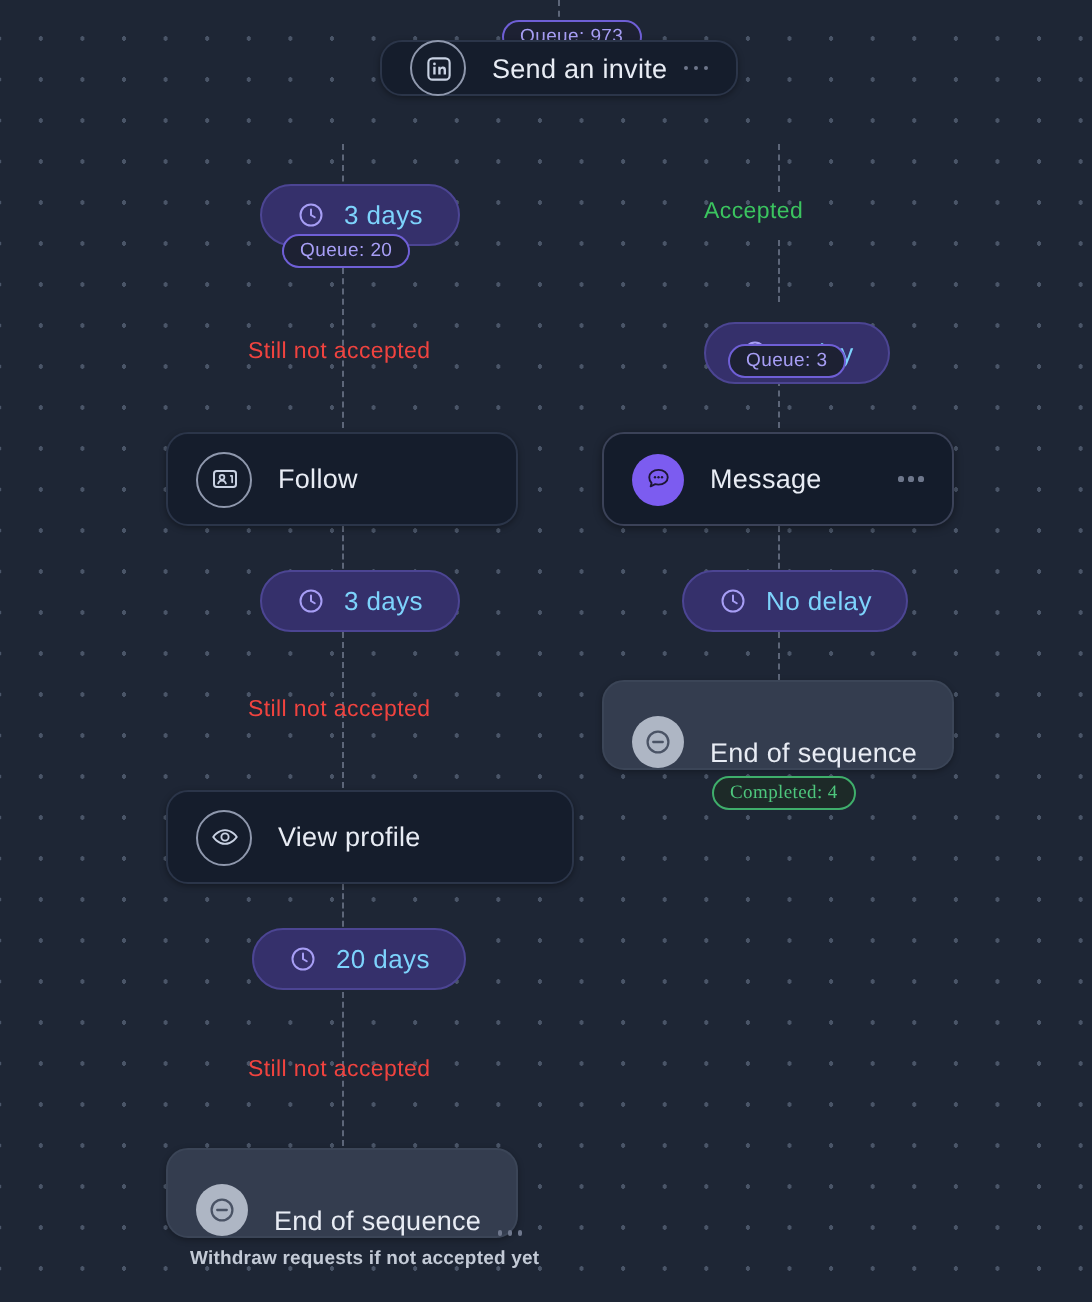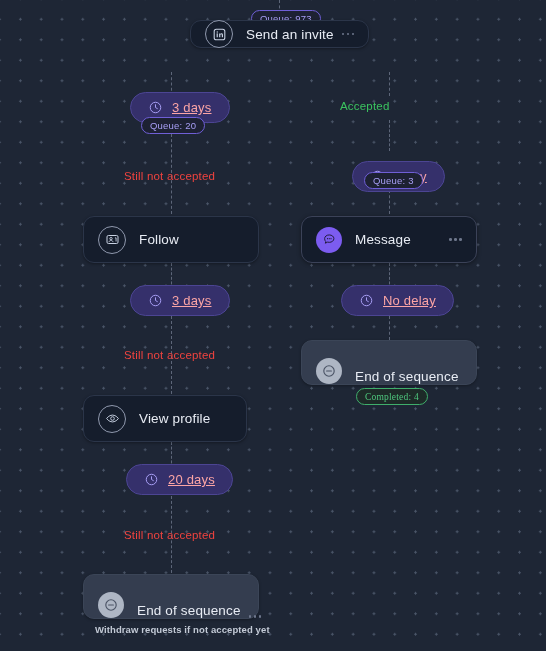--- a/index.html
+++ b/index.html
@@ -110,25 +110,24 @@
     box-sizing: border-box;
     height: 31px;
     display: flex;
     align-items: center;
     justify-content: center;
     gap: 9px;
     padding: 0 17px;
     border-radius: 16px;
     background: #35306b;
     border: 1px solid #4c4593;
-    color: #fca5a5;
+    color: #7dd3fc;
     font-size: 13px;
     letter-spacing: .2px;
     white-space: nowrap;
-    text-decoration: underline;
   }
   .chip svg { display: block; }
 
   
   .badge {
     position: absolute;
     box-sizing: border-box;
     height: 17px;
     display: flex;
     align-items: center;
@@ -208,21 +207,21 @@
 
   <div class="chip" style="left:130px; top:92px;">
     <svg width="15" height="15" viewBox="0 0 24 24" fill="none">
       <circle cx="12" cy="12" r="8.4" stroke="#a79ef5" stroke-width="1.6"></circle>
       <path d="M12 7.6V12l3 1.8" stroke="#a79ef5" stroke-width="1.6" stroke-linecap="round"></path>
     </svg>
     <span>3 days</span>
   </div>
   <div class="badge badge-purple" style="left:141px; top:117px;">Queue: 20</div>
 
-  <div class="status status-green" style="left:340px; top:100px;">Accepted</div>
+  <div class="status status-green" style="left:352px; top:100px;">Accepted</div>
 
   <div class="chip" style="left:352px; top:161px;">
     <svg width="15" height="15" viewBox="0 0 24 24" fill="none">
       <circle cx="12" cy="12" r="8.4" stroke="#a79ef5" stroke-width="1.6"></circle>
       <path d="M12 7.6V12l3 1.8" stroke="#a79ef5" stroke-width="1.6" stroke-linecap="round"></path>
     </svg>
     <span>1 day</span>
   </div>
   <div class="badge badge-purple" style="left:364px; top:172px;">Queue: 3</div>
 
@@ -279,21 +278,21 @@
     <span class="ic ic-grey">
       <svg width="16" height="16" viewBox="0 0 24 24" fill="none">
         <circle cx="12" cy="12" r="7.8" stroke="#4a5365" stroke-width="1.7"></circle>
         <path d="M8.4 12h7.2" stroke="#4a5365" stroke-width="1.7" stroke-linecap="round"></path>
       </svg>
     </span>
     <span class="node-label">End of sequence</span>
   </div>
   <div class="badge badge-green" style="left:356px; top:388px;font-family:Liberation Serif, serif;">Completed: 4</div>
 
-  <div class="node node-dark" style="left:83px; top:395px; width:164px; height:47px;">
+  <div class="node node-dark" style="left:83px; top:395px; width:204px; height:47px;">
     <span class="ic ic-ring">
       <svg width="15" height="15" viewBox="0 0 24 24" fill="none">
         <path d="M2.6 12s3.6-5.5 9.4-5.5S21.4 12 21.4 12s-3.6 5.5-9.4 5.5S2.6 12 2.6 12z" stroke="#c9d2e3" stroke-width="1.5"></path>
         <circle cx="12" cy="12" r="2.9" stroke="#c9d2e3" stroke-width="1.5"></circle>
       </svg>
     </span>
     <span class="node-label">View profile</span>
   </div>
 
   <div class="chip" style="left:126px; top:464px;">

